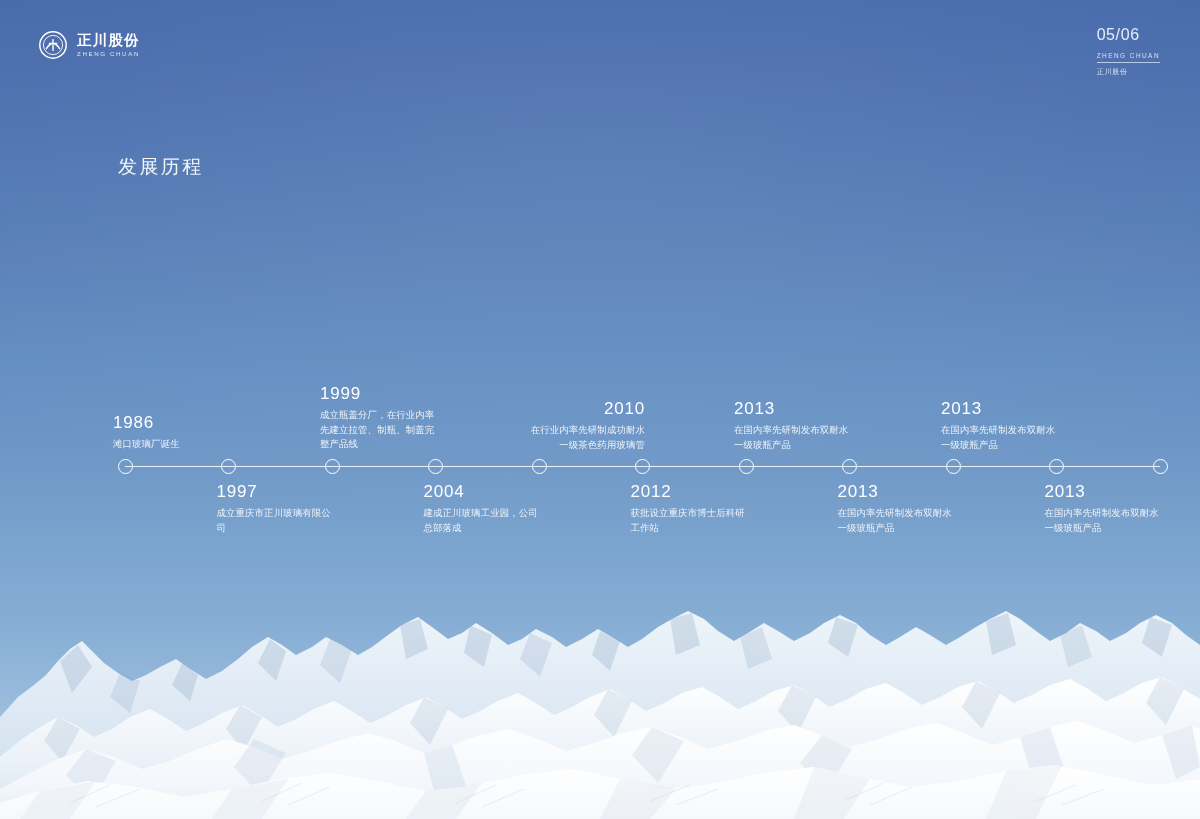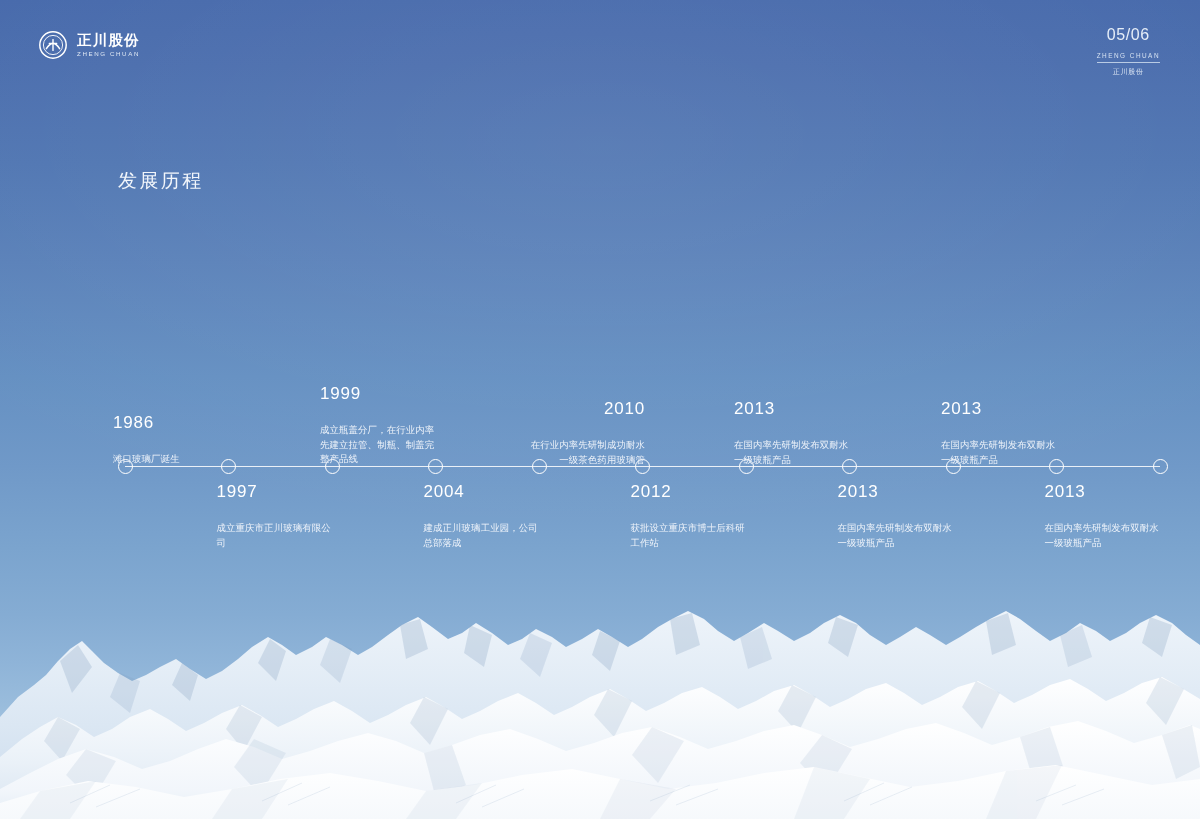--- a/index.html
+++ b/index.html
@@ -43,39 +43,39 @@
   .logo { position:absolute; left:38px; top:30px; display:flex; align-items:center; gap:9px; }
   .logo-mark { width:30px; height:30px; flex:0 0 30px; }
   .logo-text { display:flex; flex-direction:column; justify-content:center; padding-top:1px; }
   .logo-cn {
     font-size:14.5px; font-weight:700; color:#ffffff; letter-spacing:1.2px; line-height:15px;
   }
   .logo-en {
     font-size:6.2px; font-weight:400; color:#dfe8f4; letter-spacing:1.6px; line-height:9px; margin-top:1.5px;
   }
 
-  .pagenum { position:absolute; right:40px; top:26px; text-align:center; }
+  .pagenum { position:absolute; right:40px; top:26px; text-align:left; }
   .pagenum-num {
     font-size:16px; font-weight:300; color:#e6eef8; letter-spacing:0.6px; line-height:18px;
   }
   .pagenum-en {
     font-size:6.4px; color:#d6e2f2; letter-spacing:1.5px; line-height:10px; margin-top:2px;
     border-bottom:1px solid rgba(222,233,246,0.75); display:inline-block; padding-bottom:1px;
   }
   .pagenum-cn {
     font-size:7px; color:#dbe5f3; letter-spacing:0.8px; line-height:11px; margin-top:3px;
   }
 
   
   .title-block { position:absolute; left:118px; top:148px; }
   .title-en {
     font-size:33px; font-weight:400; color:#ffffff; letter-spacing:0.2px; line-height:40px;
   }
   .title-cn {
-    font-size:19px; font-weight:400; color:#f2f6fb; letter-spacing:2.4px; line-height:28px; margin-top:19px;
+    font-size:19px; font-weight:400; color:#f2f6fb; letter-spacing:2.4px; line-height:28px; margin-top:5px;
   }
 
   
   .timeline { position:absolute; left:0; top:0; width:1200px; height:819px; pointer-events:none; }
   .axis {
     position:absolute; left:125px; top:466px; width:1035px; height:1px;
     background:rgba(255,255,255,0.85);
   }
   .node {
     position:absolute; top:459px; width:15px; height:15px; margin-left:-7.5px;
@@ -85,21 +85,21 @@
   }
 
   .entry { position:absolute; width:118px; pointer-events:auto; }
   .entry.above { text-align:left; }
   .entry.below { text-align:left; }
   .entry-year {
     font-size:17px; font-weight:300; color:#ffffff; letter-spacing:0.8px; line-height:22px;
   }
   .entry-desc {
     font-size:9.4px; font-weight:400; color:#eef3fa; line-height:14.5px; letter-spacing:0.15px;
-    margin-top:18px;
+    margin-top:3px;
   }
 </style>
 </head>
 <body>
 
 <div class="slide">
 
   <div class="sky"></div>
   <div class="sky-vig"></div>
 

